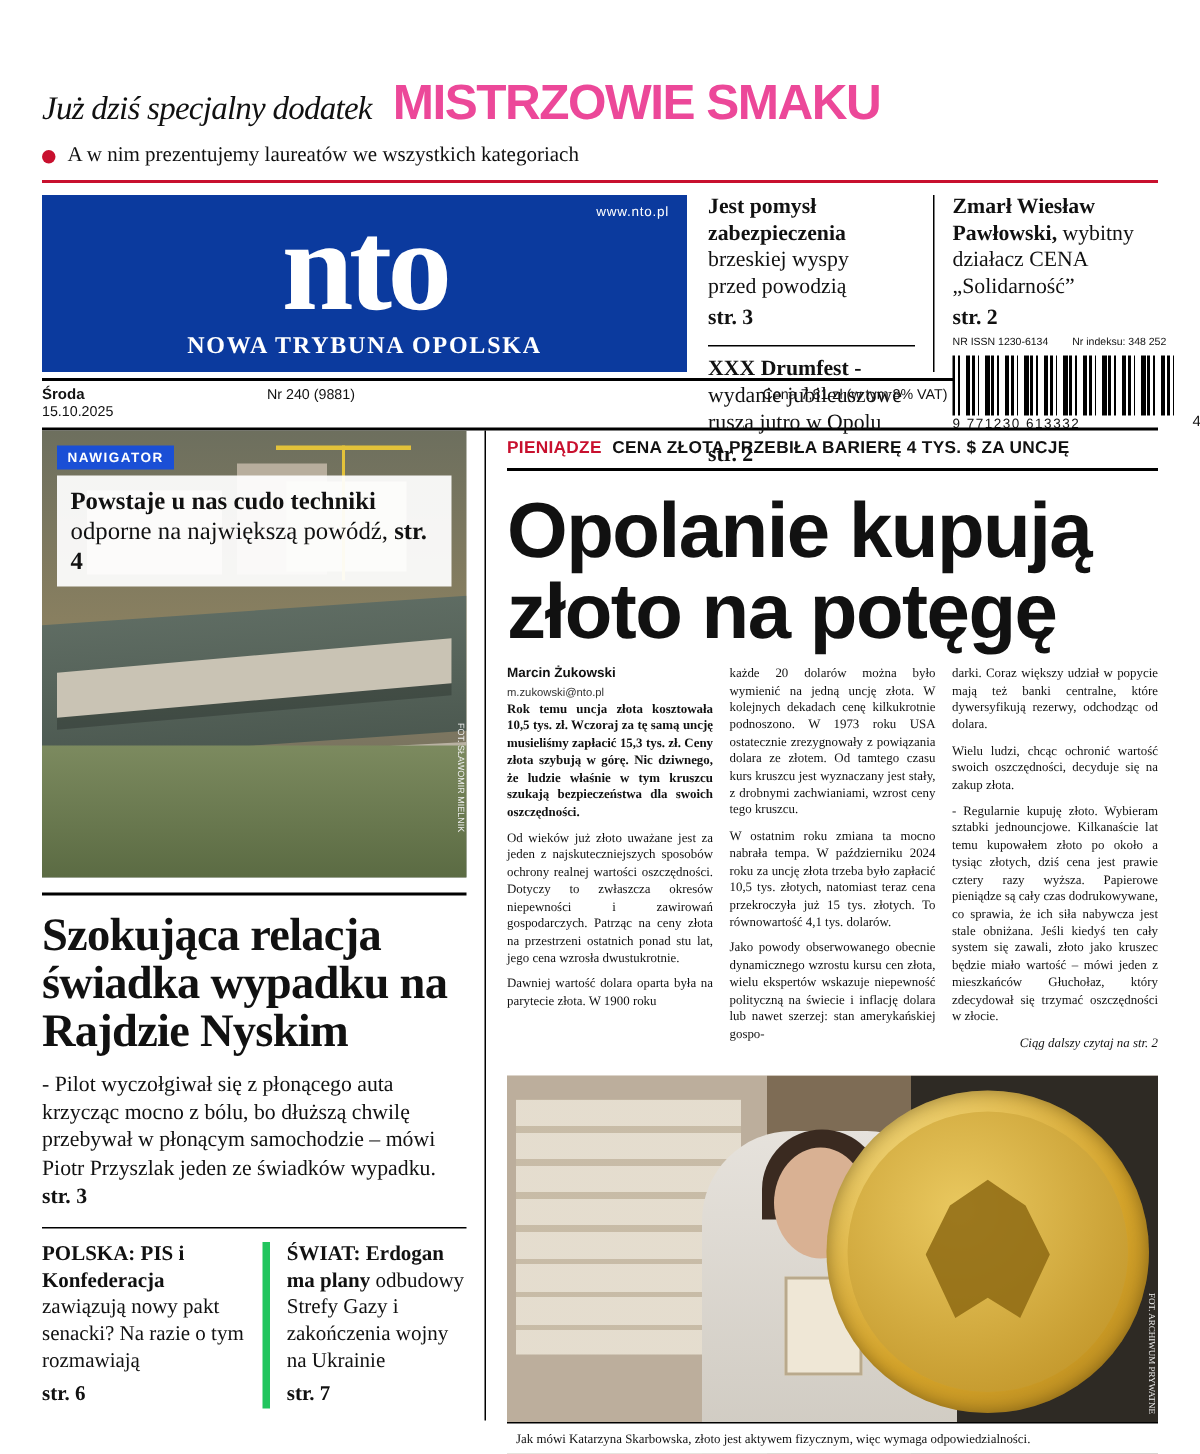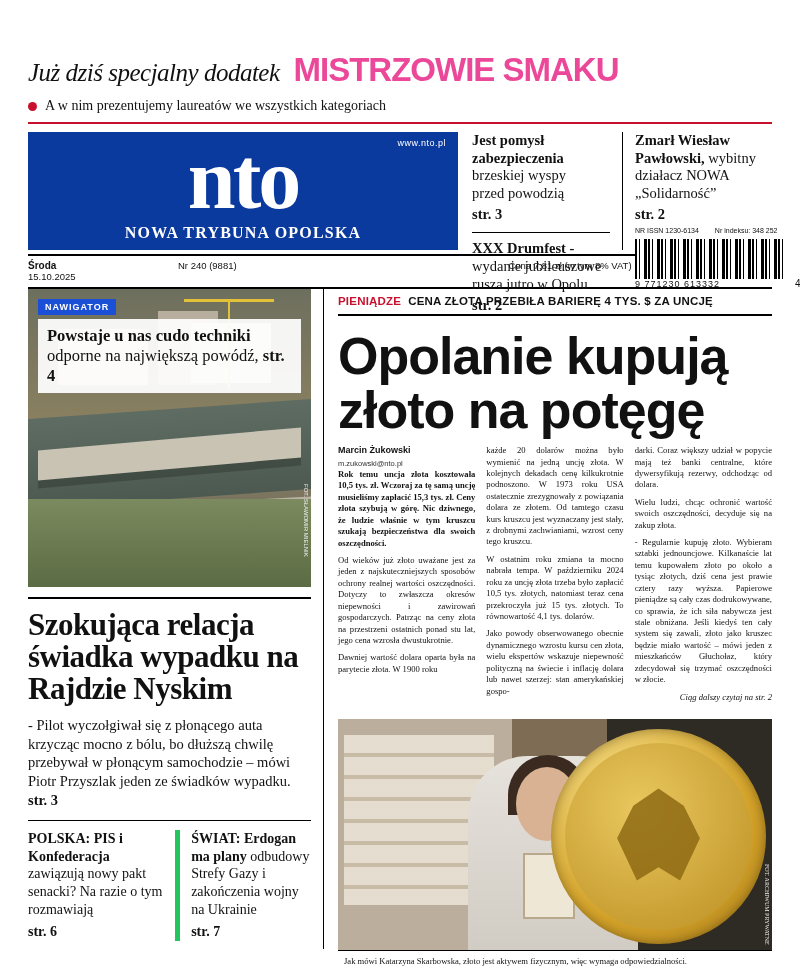--- a/index.html
+++ b/index.html
@@ -11,21 +11,21 @@
     color: #111;
     overflow: hidden;
     position: relative;
   }
   .page { width:800px; height:969px; position:relative; padding: 22px 28px 0 28px; }
 
   
   .promo { display:flex; align-items:baseline; gap:14px; }
   .promo-left {
     font-family: "Liberation Serif", serif;
-    font-size: 25px; font-style: italic; letter-spacing: -0.5px; margin-top: 37px;
+    font-size: 22px; font-style: italic; letter-spacing: -0.5px; margin-top: 37px;
   }
   .promo-right {
     font-family: "Liberation Sans", sans-serif;
     font-weight: 700; font-size: 33px; letter-spacing: -1px;
     color: #ec4899;
   }
   .promo-sub { display:flex; align-items:center; gap:8px; margin-top:9px; }
   .promo-dot { width:9px; height:9px; border-radius:50%; background:#c8102e; display:inline-block; }
   .promo-sub-text { font-size:14px; font-family:"Liberation Serif", serif; }
   .rule-red { height:2px; background:#c8102e; margin-top:8px; }
@@ -199,21 +199,21 @@
           <span>wydanie jubileuszowe</span><br>
           <span>rusza jutro w Opolu</span>
           <span class="hl-page">str. 2</span>
         </div>
       </div>
 
       <div class="head-col second">
         <div>
           <span class="hl-strong">Zmarł Wiesław</span><br>
           <span class="hl-strong">Pawłowski,</span><span> wybitny</span><br>
-          <span>działacz NOWA</span><br>
+          <span>działacz CENA</span><br>
           <span>„Solidarność”</span>
           <span class="hl-page">str. 2</span>
         </div>
         <div class="barcode-row">
           <div style="flex:1">
             <div style="display:flex; gap:16px; margin-bottom:3px;">
               <span class="issn">NR ISSN 1230-6134</span>
               <span class="issn">Nr indeksu: 348 252</span>
             </div>
             <div class="barcode"></div>

